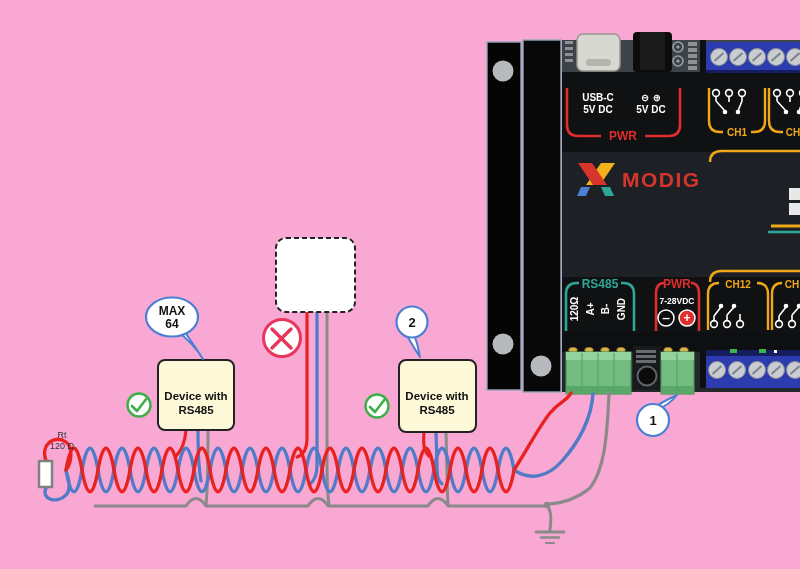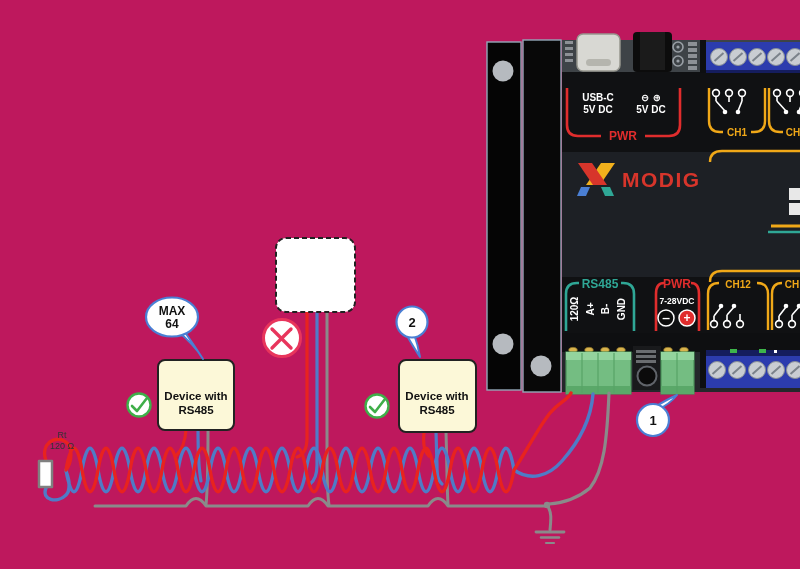--- a/index.html
+++ b/index.html
@@ -1,16 +1,16 @@
 <!DOCTYPE html>
 <html><head>
 <meta charset="utf-8">
 <style>
   html,body{margin:0;padding:0;background:#fff;}
-  #canvas{position:relative;width:800px;height:569px;background:#be185d;overflow:hidden;
+  #canvas{position:relative;width:800px;height:569px;background:#f9a8d4;overflow:hidden;
           font-family:"Liberation Sans",sans-serif;}
   svg{position:absolute;left:0;top:0;}
   svg text{font-family:"Liberation Sans",sans-serif;}
   .wh{fill:#ffffff;font-weight:bold;}
   .sym{font-family:"DejaVu Sans","Liberation Sans",sans-serif;}
   .yl{fill:#f0a818;font-weight:bold;}
   .tl{fill:#2fa796;font-weight:bold;}
   .rd{fill:#e02d2d;font-weight:bold;}
   .blk{fill:#111;font-weight:bold;}
   .gry{fill:#333;}

